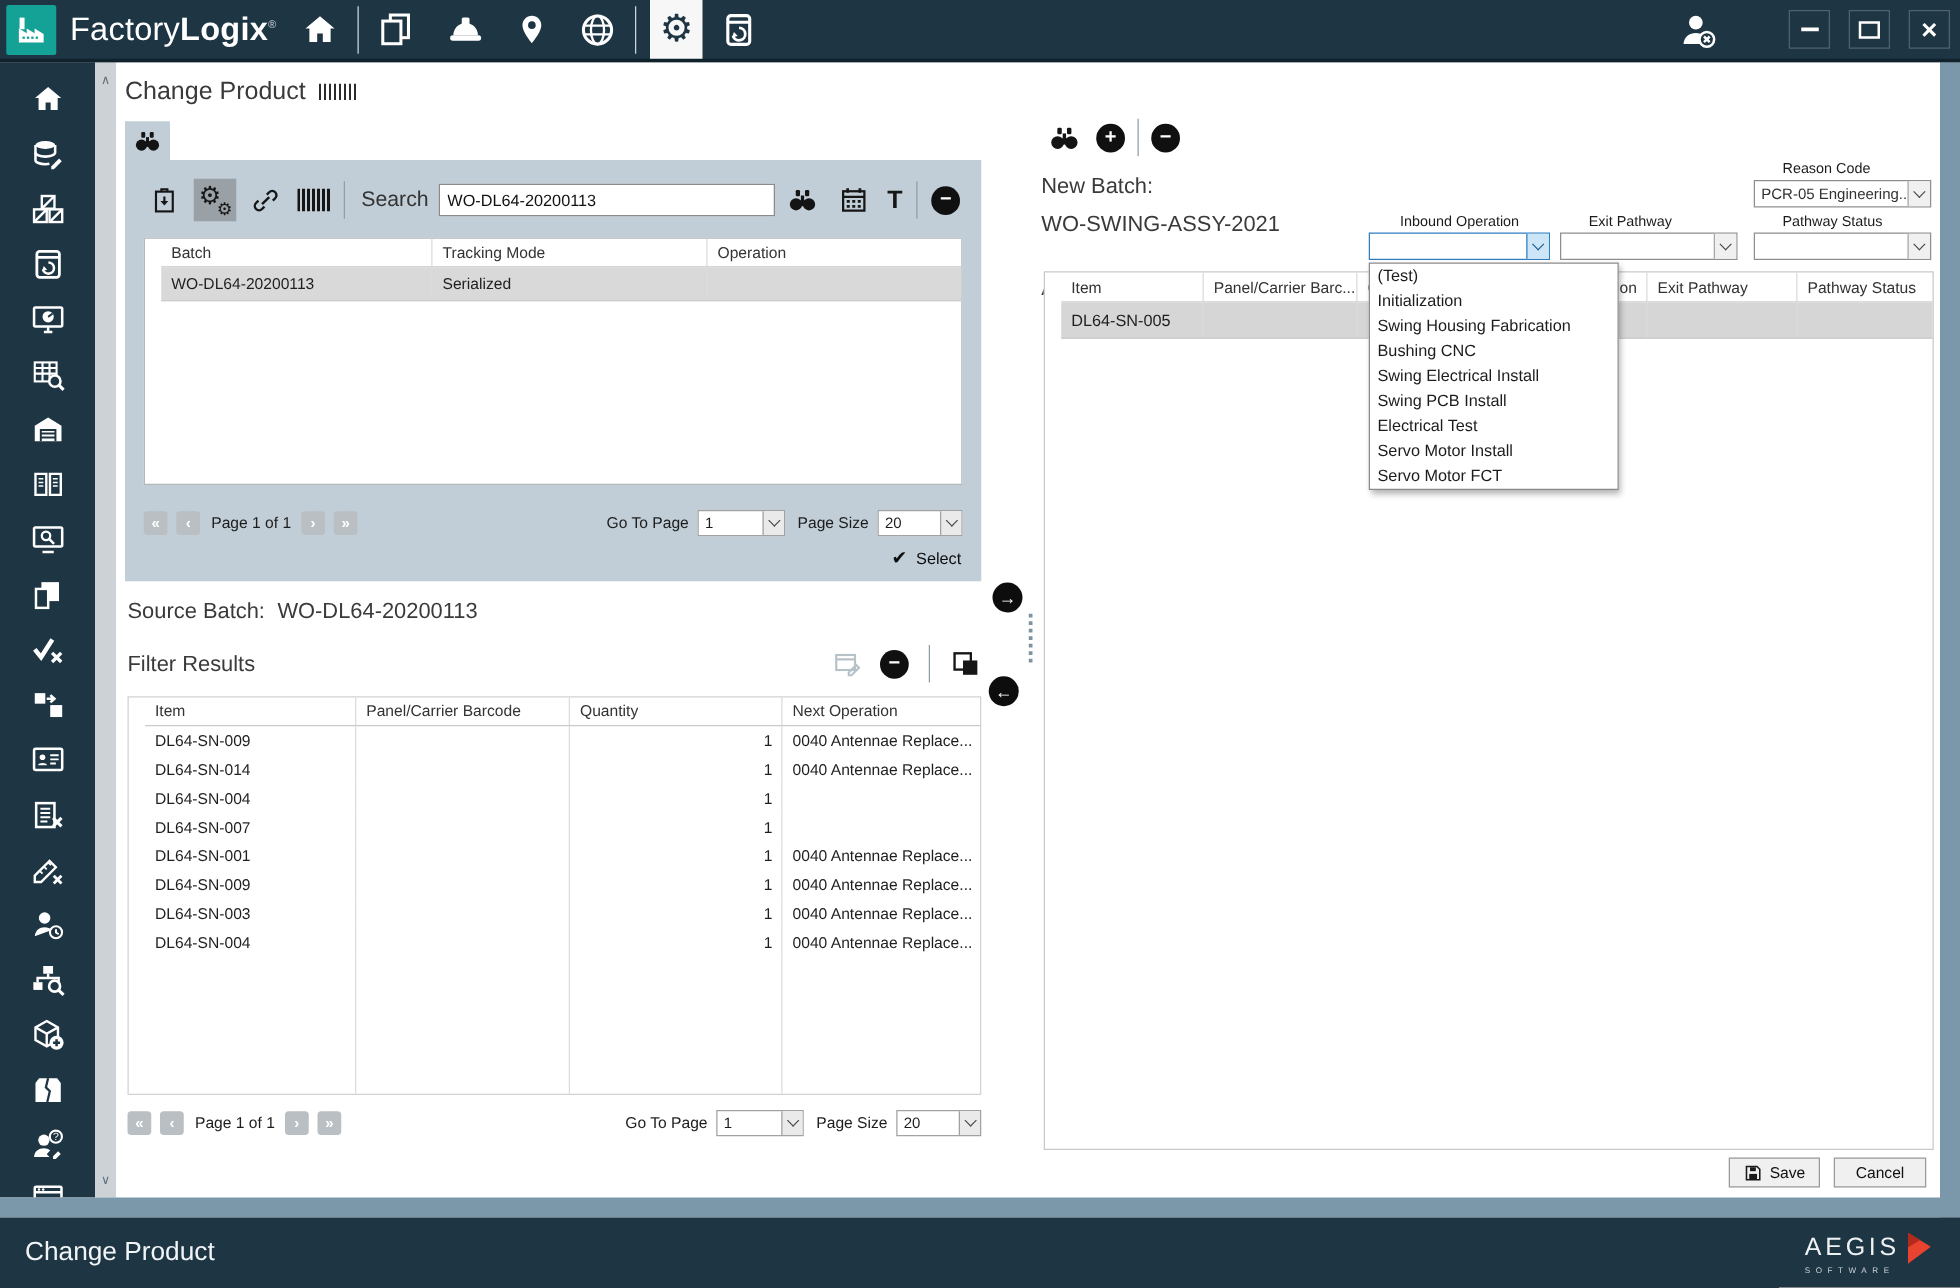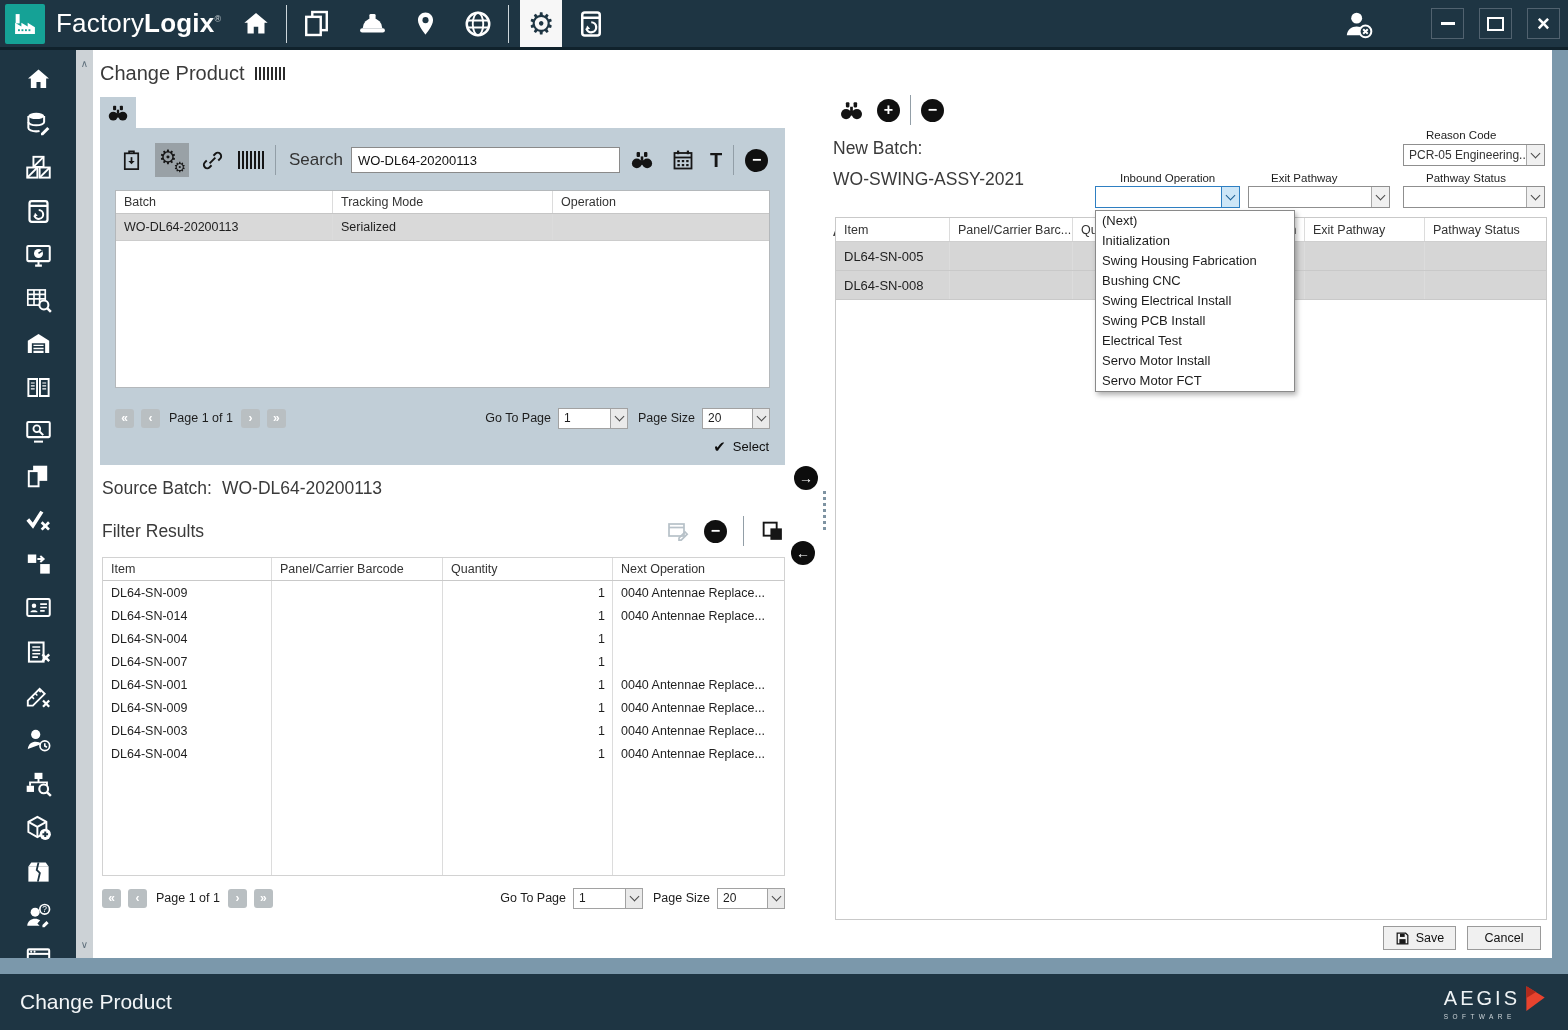--- a/index.html
+++ b/index.html
@@ -63,21 +63,21 @@
   .vdiv{width:1px;height:30px;background:#929ea7;margin:0 11px;}
   .search-label{font-size:17px;color:#333;margin:0 8px 0 2px;}
   .search-input{width:255px;height:24px;border:1px solid #8a8a8a;font-size:13px;padding:0 6px;
                 font-family:"Liberation Sans",sans-serif;color:#111;background:#fff;}
   .ci{width:23px;height:23px;border-radius:50%;background:#101010;color:#fff;display:flex;
       align-items:center;justify-content:center;font-size:16px;font-weight:bold;line-height:1;}
   .ttool{font-size:20px;font-weight:bold;}
 
   
   .tbl{background:#fff;box-sizing:border-box;font-size:12.5px;}
-  .trow{display:flex;align-items:flex-end;box-sizing:border-box;}
+  .trow{display:flex;align-items:flex-end;box-sizing:border-box;margin-left:13px;}
   .tcell{box-sizing:border-box;padding-left:8px;overflow:hidden;white-space:nowrap;border-right:1px solid #dcdcdc;height:100%;display:flex;align-items:center;}
   .tcell:last-child{border-right:none;}
   .thead .tcell{color:#333;}
   .num{justify-content:flex-end;padding-right:7px;}
 
   .btable{position:absolute;left:15px;top:62px;width:655px;height:198px;border:1px solid #b4b8bb;background:#fff;}
   .btable .thead{height:23px;border-bottom:1px solid #c6c6c6;}
   .btable .drow{height:27px;background:#d9d9d9;border-bottom:1px solid #cccccc;}
 
   .pgrow{display:flex;align-items:center;height:24px;font-size:12.5px;color:#1d1d1d;}
@@ -716,32 +716,24 @@
         <div class="tcell" style="flex:1">Pathway Status</div>
       </div>
       <div class="trow drow">
         <div class="tcell" style="width:114px">DL64-SN-005</div>
         <div class="tcell" style="width:123px"></div>
         <div class="tcell" style="width:112px"></div>
         <div class="tcell" style="width:120px"></div>
         <div class="tcell" style="width:120px"></div>
         <div class="tcell" style="flex:1"></div>
       </div>
-      <div class="trow drow">
-        <div class="tcell" style="width:114px">DL64-SN-008</div>
-        <div class="tcell" style="width:123px"></div>
-        <div class="tcell" style="width:112px"></div>
-        <div class="tcell" style="width:120px"></div>
-        <div class="tcell" style="width:120px"></div>
-        <div class="tcell" style="flex:1"></div>
-      </div>
     </div>
 
     <div class="dropdown">
-      <div class="opt">(Next)</div>
+      <div class="opt">(Test)</div>
       <div class="opt">Initialization</div>
       <div class="opt">Swing Housing Fabrication</div>
       <div class="opt">Bushing CNC</div>
       <div class="opt">Swing Electrical Install</div>
       <div class="opt">Swing PCB Install</div>
       <div class="opt">Electrical Test</div>
       <div class="opt">Servo Motor Install</div>
       <div class="opt">Servo Motor FCT</div>
     </div>
 

